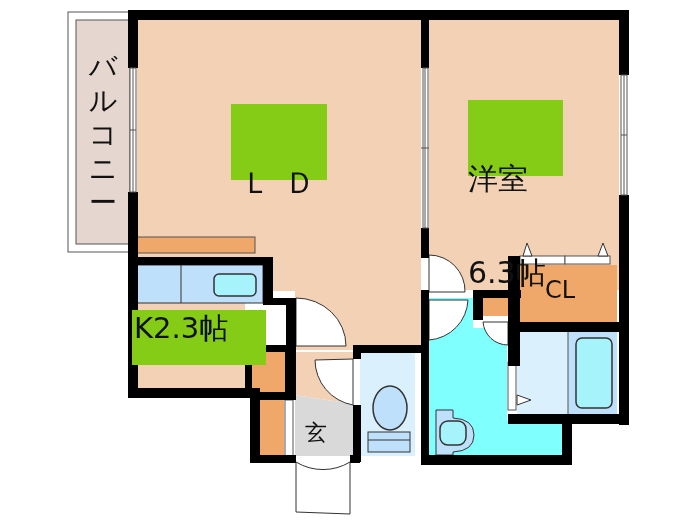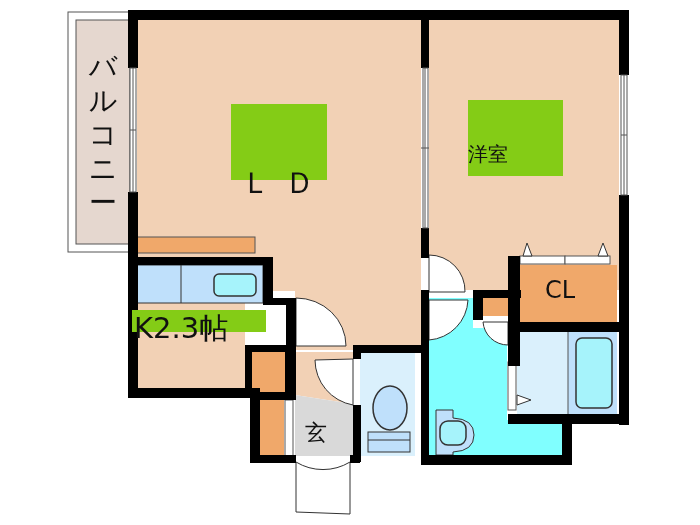--- a/index.html
+++ b/index.html
@@ -2,24 +2,24 @@
 <html><head>
   <meta charset="utf-8">
   <style>
     html, body { margin: 0; padding: 0; background: #ffffff; }
     body { width: 700px; height: 525px; position: relative; overflow: hidden; font-family: "DejaVu Sans", sans-serif; }
     #plan { position: absolute; left: 0; top: 0; }
     .label { position: absolute; background: #84cc16; color: #111; font-family: "DejaVu Sans", sans-serif; line-height: 1.0; white-space: pre; }
     .lbl-ld { left: 231px; top: 104px; width: 96px; height: 76px; font-size: 30px; text-align: center; }
     .lbl-ld .l1 { display: block; letter-spacing: 14px; margin-top: 4px; margin-left: 10px; }
     .lbl-ld .l2 { display: block; margin-top: 4px; }
-    .lbl-yo { left: 468px; top: 100px; width: 95px; height: 76px; font-size: 20px; }
+    .lbl-yo { left: 468px; top: 100px; width: 95px; height: 76px; font-size: 30px; }
     .lbl-yo .l1 { display: block; margin-top: 4px; }
     .lbl-yo .l2 { display: block; margin-top: 4px; }
-    .lbl-k { left: 132px; top: 310px; width: 134px; height: 22px; font-size: 29px; padding-top: 4px; padding-left: 2px; box-sizing: border-box; }
+    .lbl-k { left: 132px; top: 310px; width: 134px; height: 55px; font-size: 29px; padding-top: 4px; padding-left: 2px; box-sizing: border-box; }
     .txt-free { position: absolute; color: #111; font-family: "DejaVu Sans", sans-serif; text-align: right; }
     .lbl-cl { left: 545px; top: 276px; font-size: 24px; }
     .lbl-gen { left: 305px; top: 418px; font-size: 22px; }
     .lbl-bal { left: 88px; top: 50px; width: 30px; font-size: 28px; line-height: 34px; text-align: center; white-space: pre-line; }
   </style>
 </head>
 <body>
 
 <svg id="plan" width="700" height="525" viewBox="0 0 700 525" xmlns="http://www.w3.org/2000/svg">
 
@@ -152,20 +152,21 @@
     <line x1="621" y1="135" x2="627" y2="135"></line>
   </g>
 </svg>
 
 <div class="label lbl-ld">
   <span class="l1">ＬＤ</span>
 </div>
 
 <div class="label lbl-yo">
   <span class="l1">洋室</span>
+  <span class="l2">6.3帖</span>
 </div>
 
 <div class="label lbl-k">K2.3帖</div>
 
 <div class="txt-free lbl-cl">CL</div>
 <div class="txt-free lbl-gen">玄</div>
 <div class="txt-free lbl-bal">バ
 ル
 コ
 ニ

